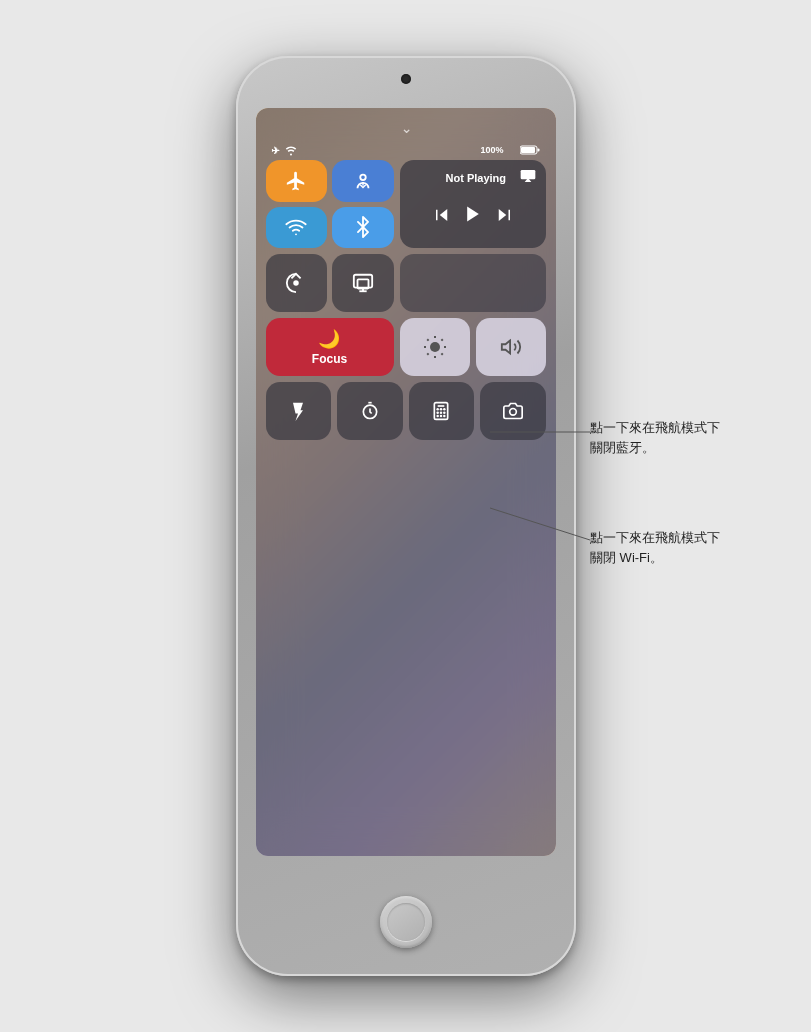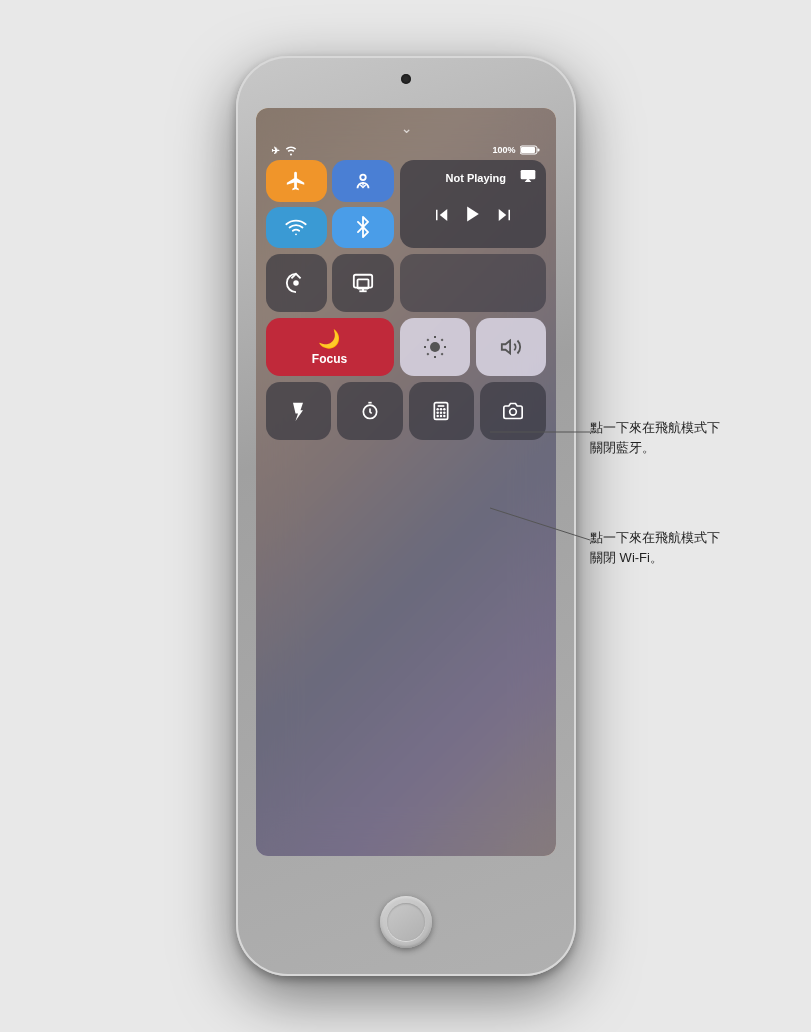--- a/index.html
+++ b/index.html
@@ -86,21 +86,21 @@
 
     .status-left {
       display: flex;
       align-items: center;
       gap: 4px;
     }
 
     .status-right {
       display: flex;
       align-items: center;
-      gap: 4px;
+      gap: 16px;
       font-size: 9px;
     }
 
     
     .grid-container {
       flex: 1;
       display: flex;
       flex-direction: column;
       gap: 6px;
     }

